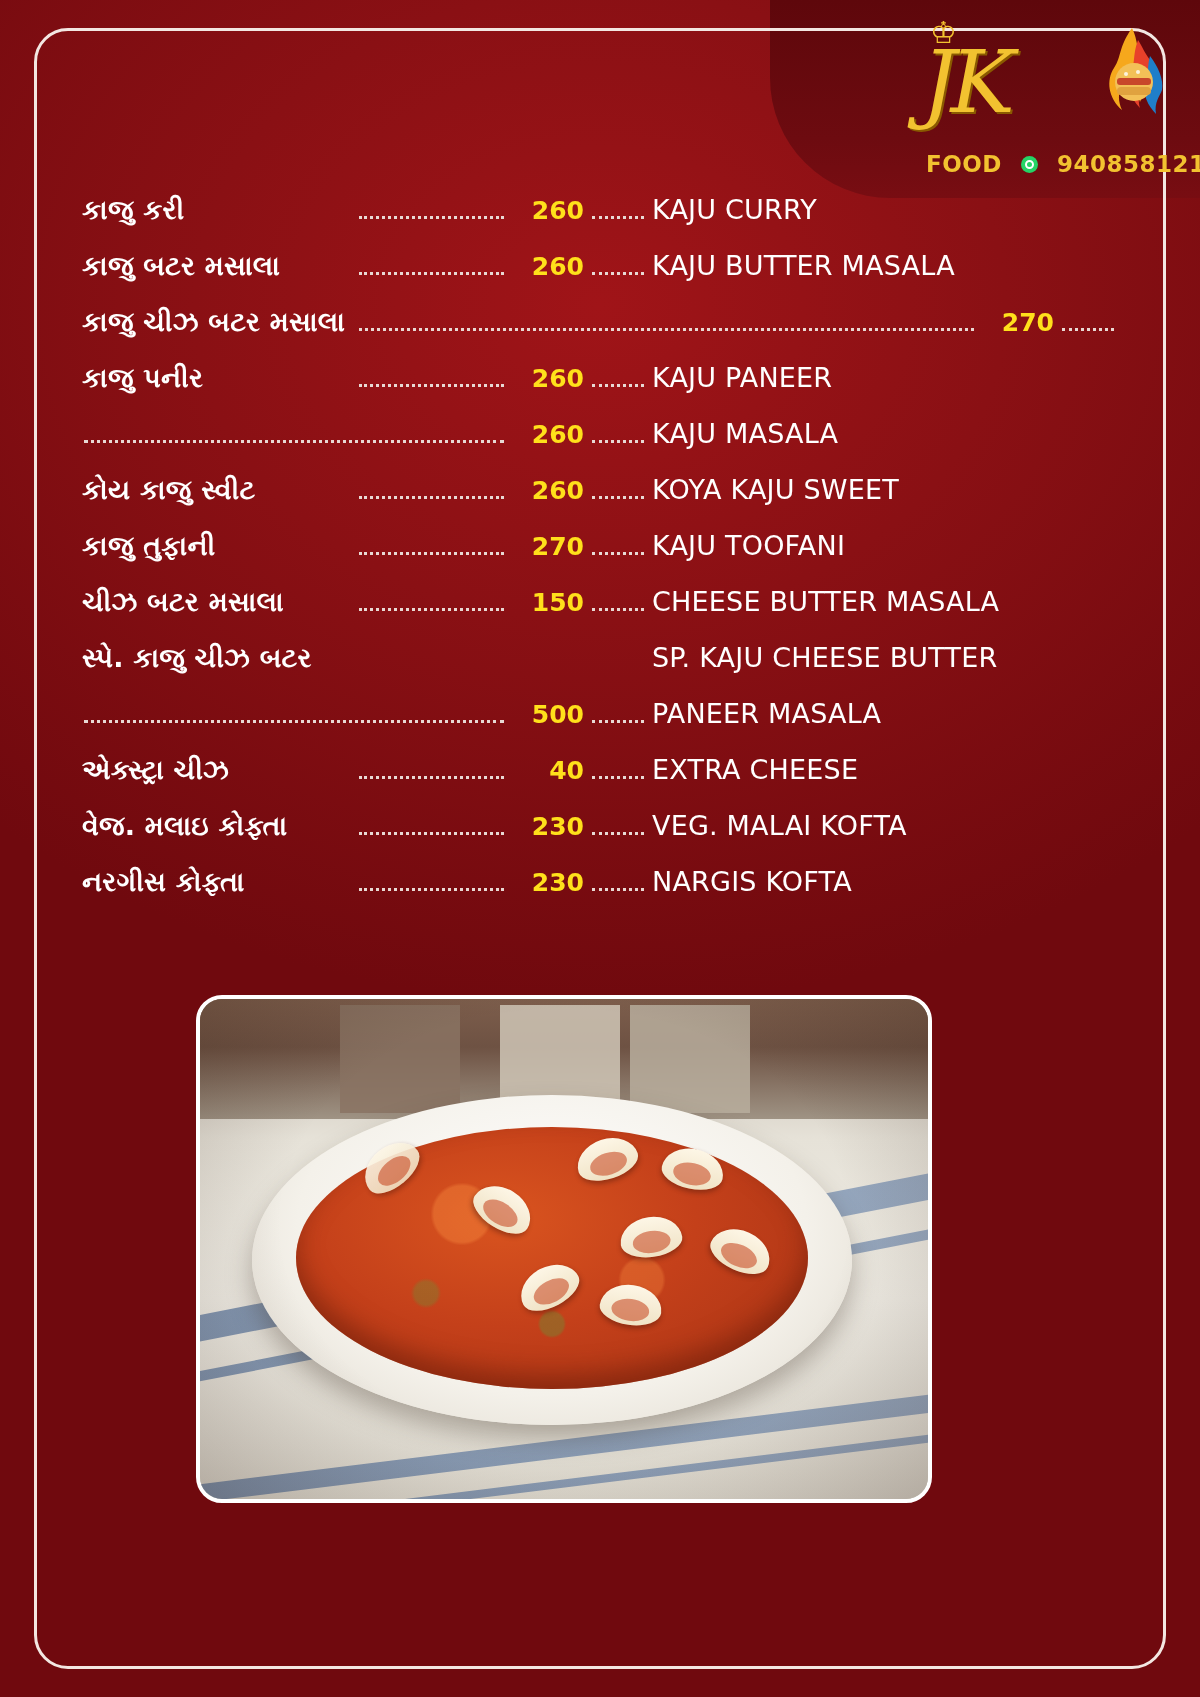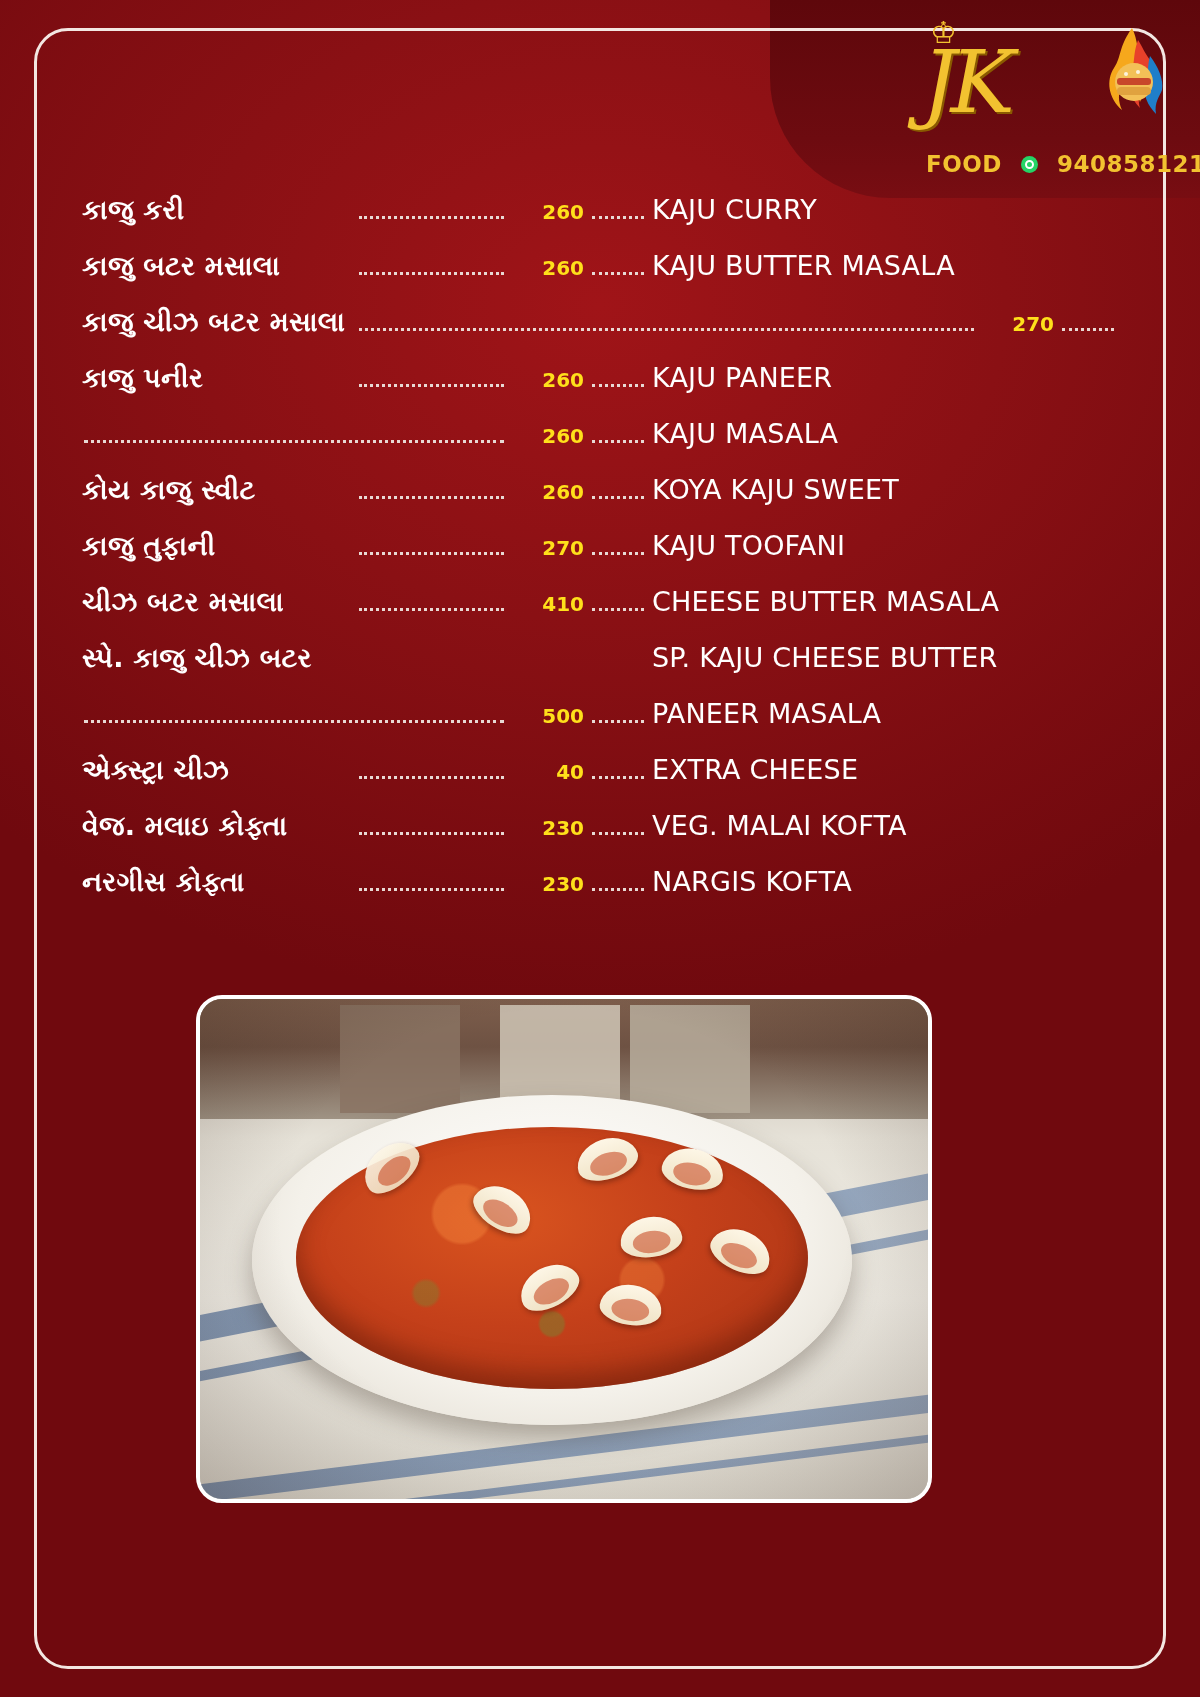--- a/index.html
+++ b/index.html
@@ -172,21 +172,21 @@
   .dots1 {
     flex: 1 1 auto;
     min-width: 10px;
     border-bottom: 3px dotted #e8d9d4;
     margin: 0 6px 8px 2px;
     height: 1px;
   }
   .price {
     flex: 0 0 74px;
     text-align: right;
-    font-size: 20px;
+    font-size: 25px;
     font-weight: bold;
     color: #ffe01b;
   }
   .dots2 {
     flex: 0 0 52px;
     border-bottom: 3px dotted #e8d9d4;
     margin: 0 8px 8px 8px;
     height: 1px;
   }
   .eng {
@@ -401,21 +401,21 @@
       <span class="guj">કાજુ તુફાની</span>
       <span class="dots1"></span>
       <span class="price">270</span>
       <span class="dots2"></span>
       <span class="eng">KAJU TOOFANI</span>
     </div>
 
     <div class="row">
       <span class="guj">ચીઝ બટર મસાલા</span>
       <span class="dots1"></span>
-      <span class="price">410</span>
+      <span class="price">150</span>
       <span class="dots2"></span>
       <span class="eng">CHEESE BUTTER MASALA</span>
     </div>
 
     <div class="row no-price">
       <span class="guj">સ્પે. કાજુ ચીઝ બટર</span>
       <span class="dots1"></span>
       <span class="price"></span>
       <span class="dots2"></span>
       <span class="eng">SP. KAJU CHEESE BUTTER</span>

